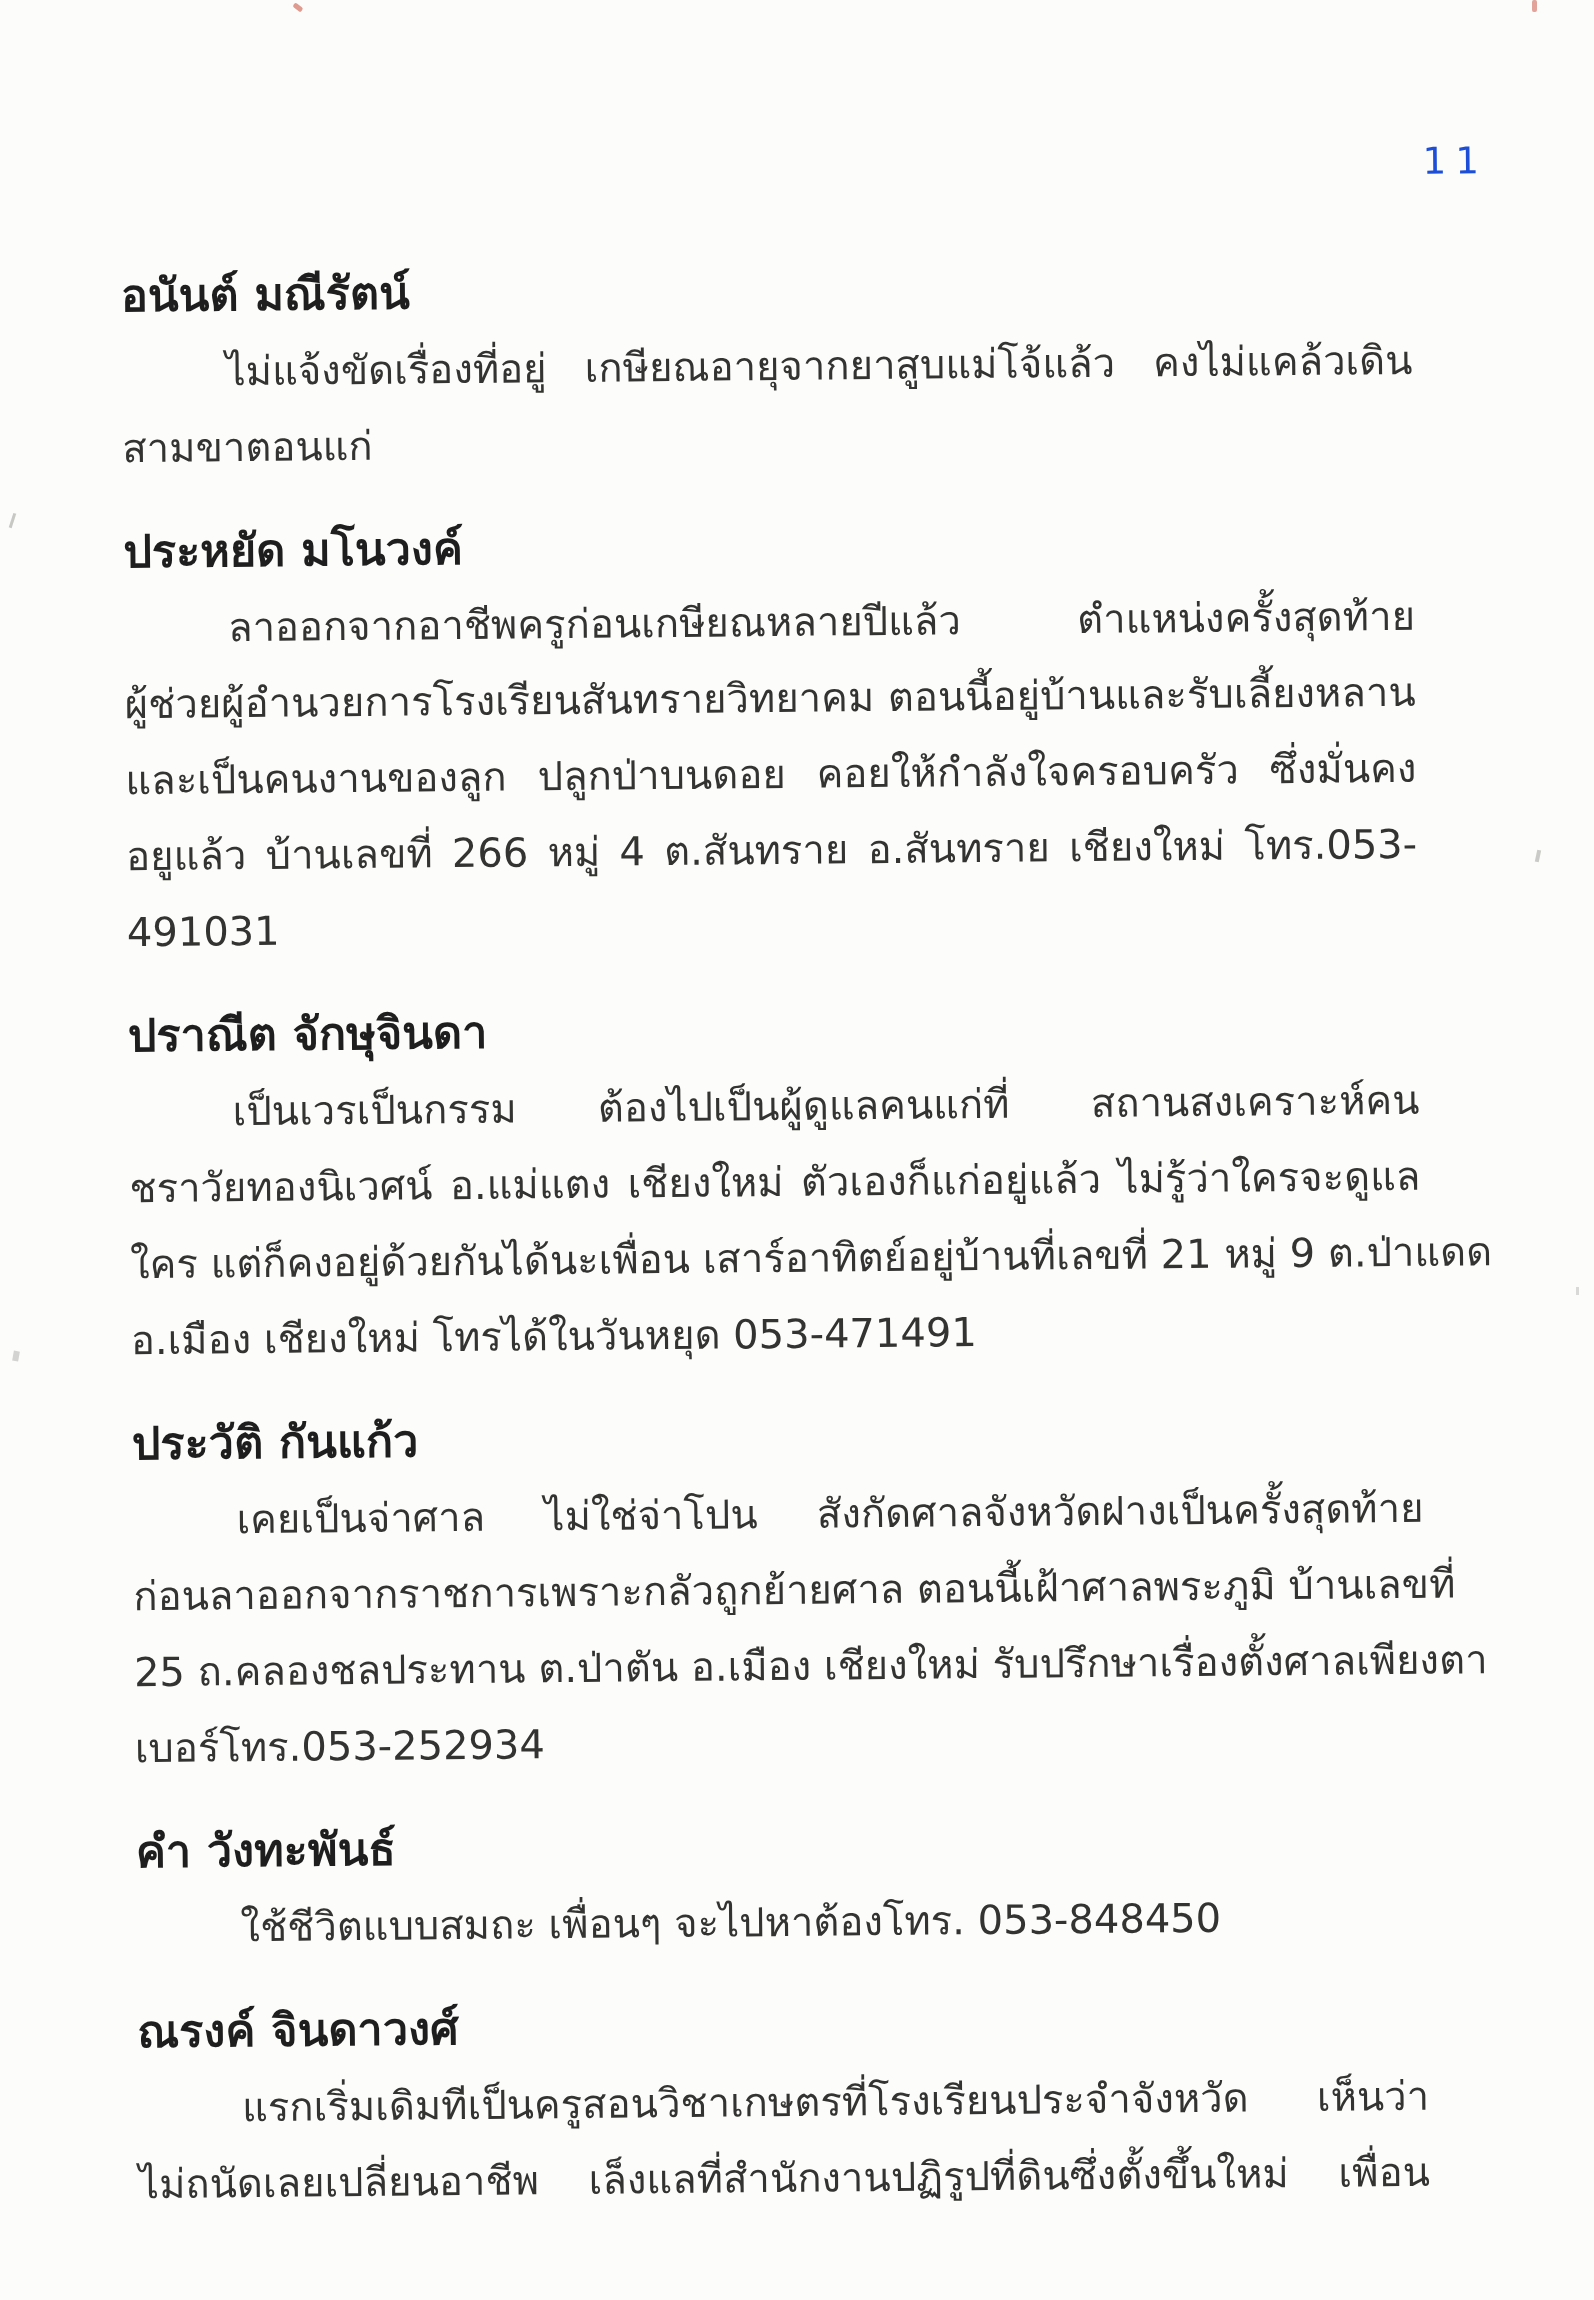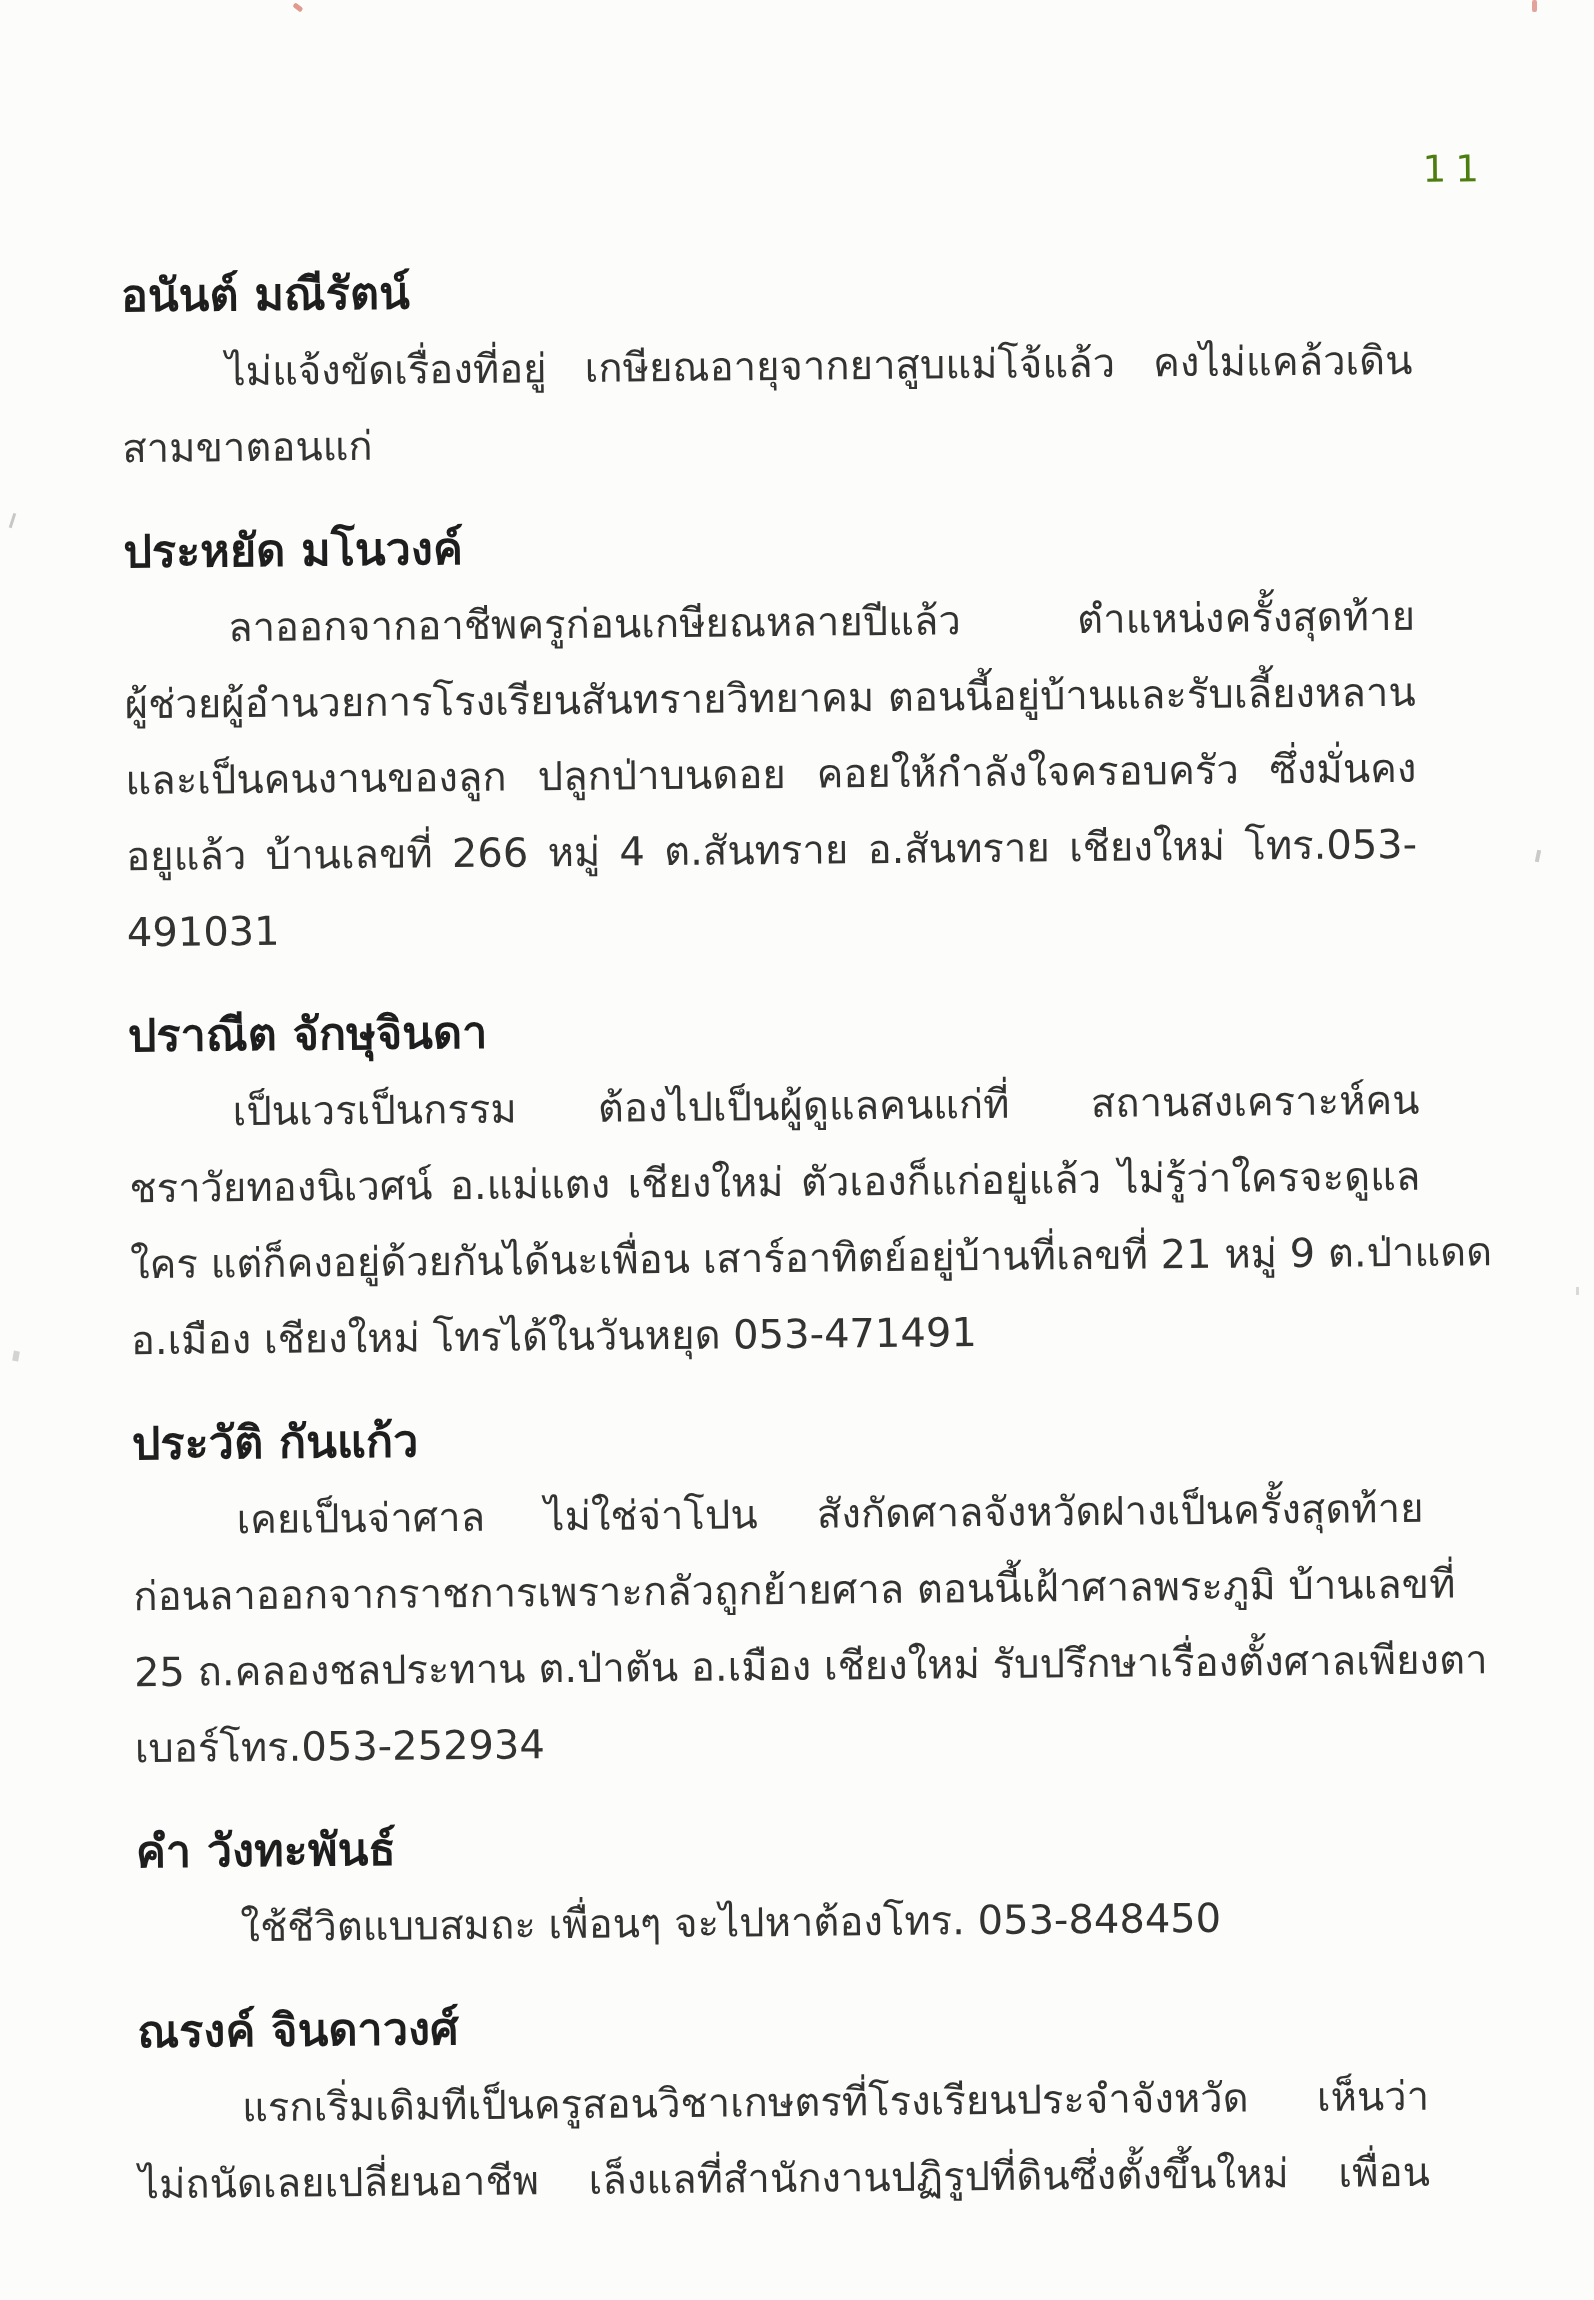--- a/index.html
+++ b/index.html
@@ -21,22 +21,21 @@
     left: 0; top: 0; right: 0; bottom: 0;
     transform: rotate(-0.55deg);
     transform-origin: 55% 0;
   }
   .page-number {
     position: absolute;
     left: 1421px;
     top: 145px;
     font-size: 37px;
     letter-spacing: 9.3px;
-    color: #4d7c0f;
-    margin-top: 8px;
+    color: #1d4ed8;
   }
   .content {
     position: absolute;
     left: 118px;
     top: 223px;
     width: 1291px;
   }
   .entry { margin: 0; }
   .entry-name {
     height: 76px;

